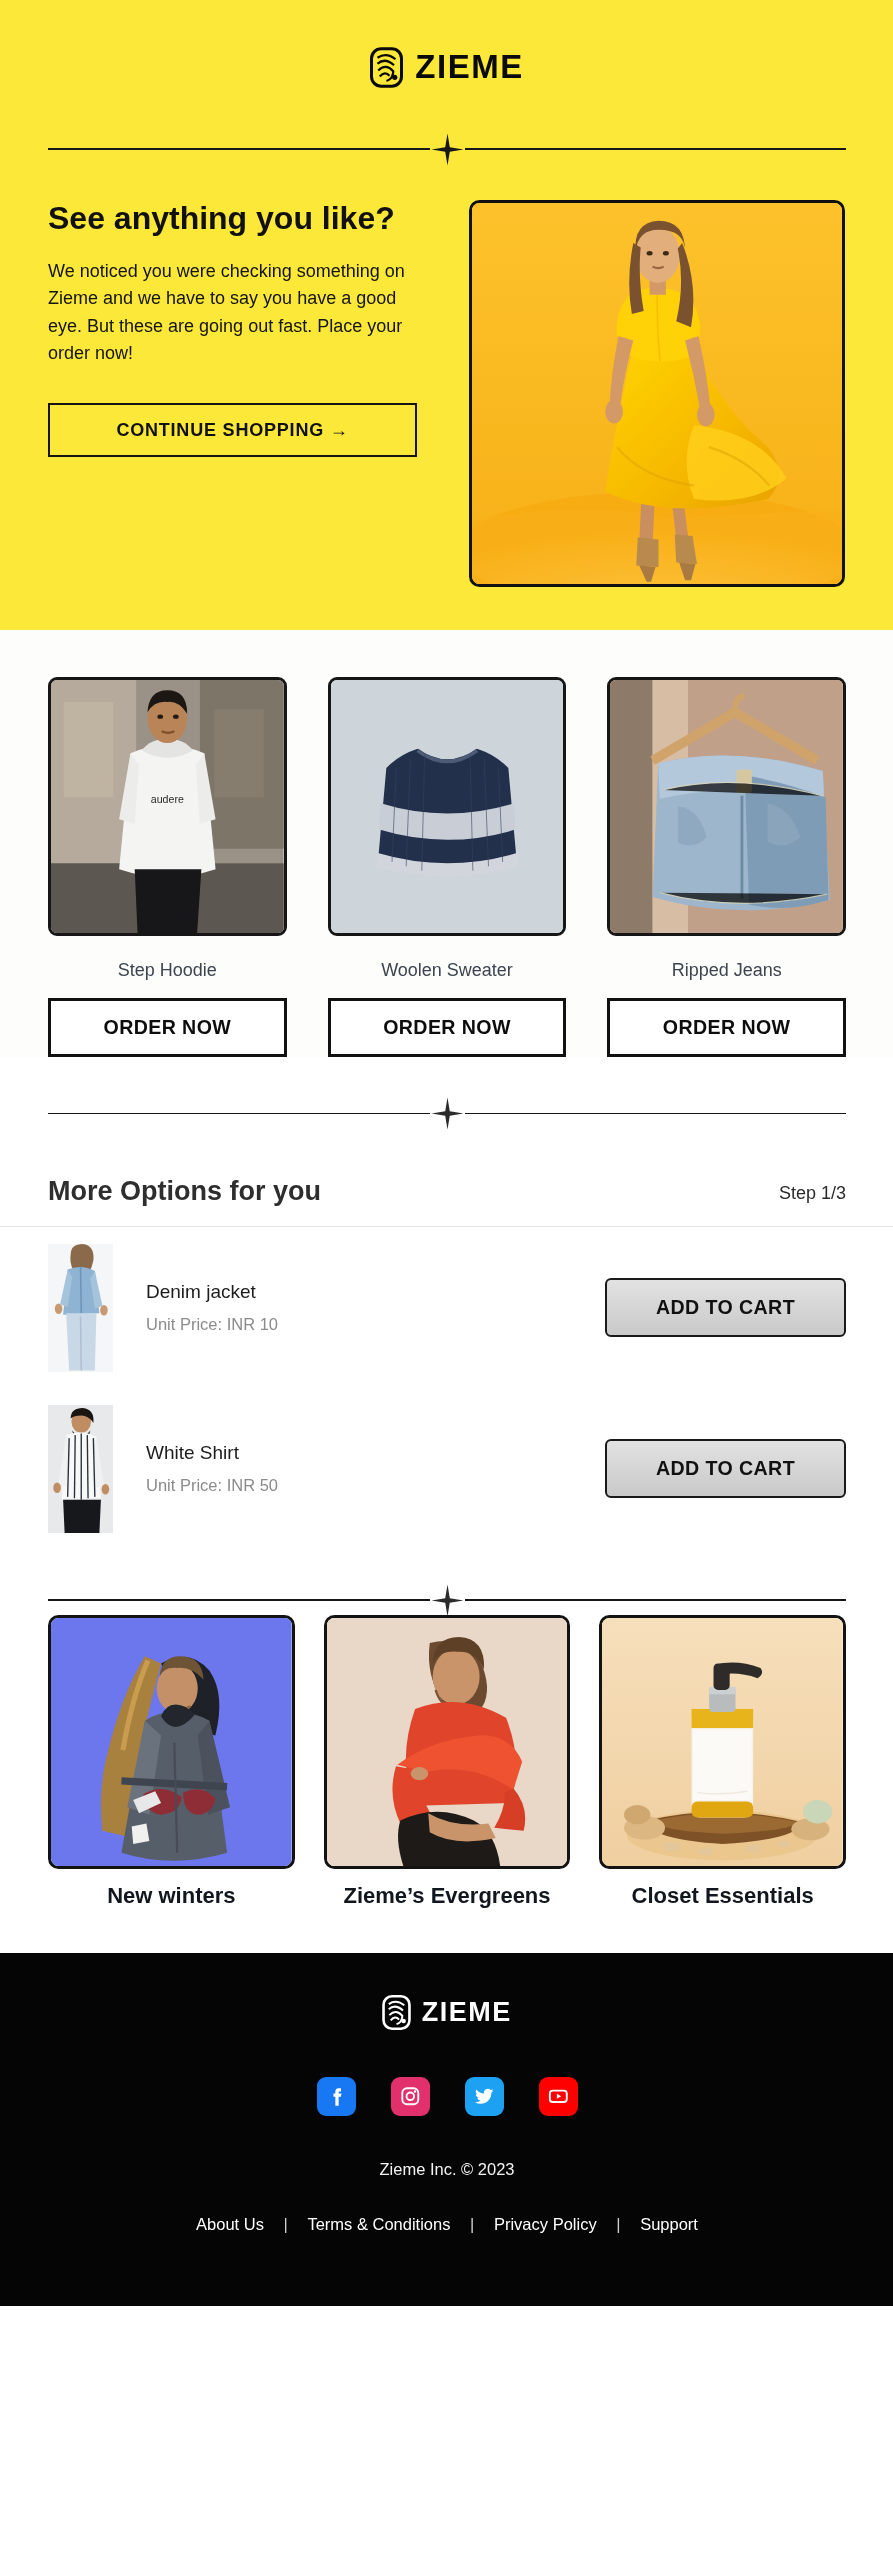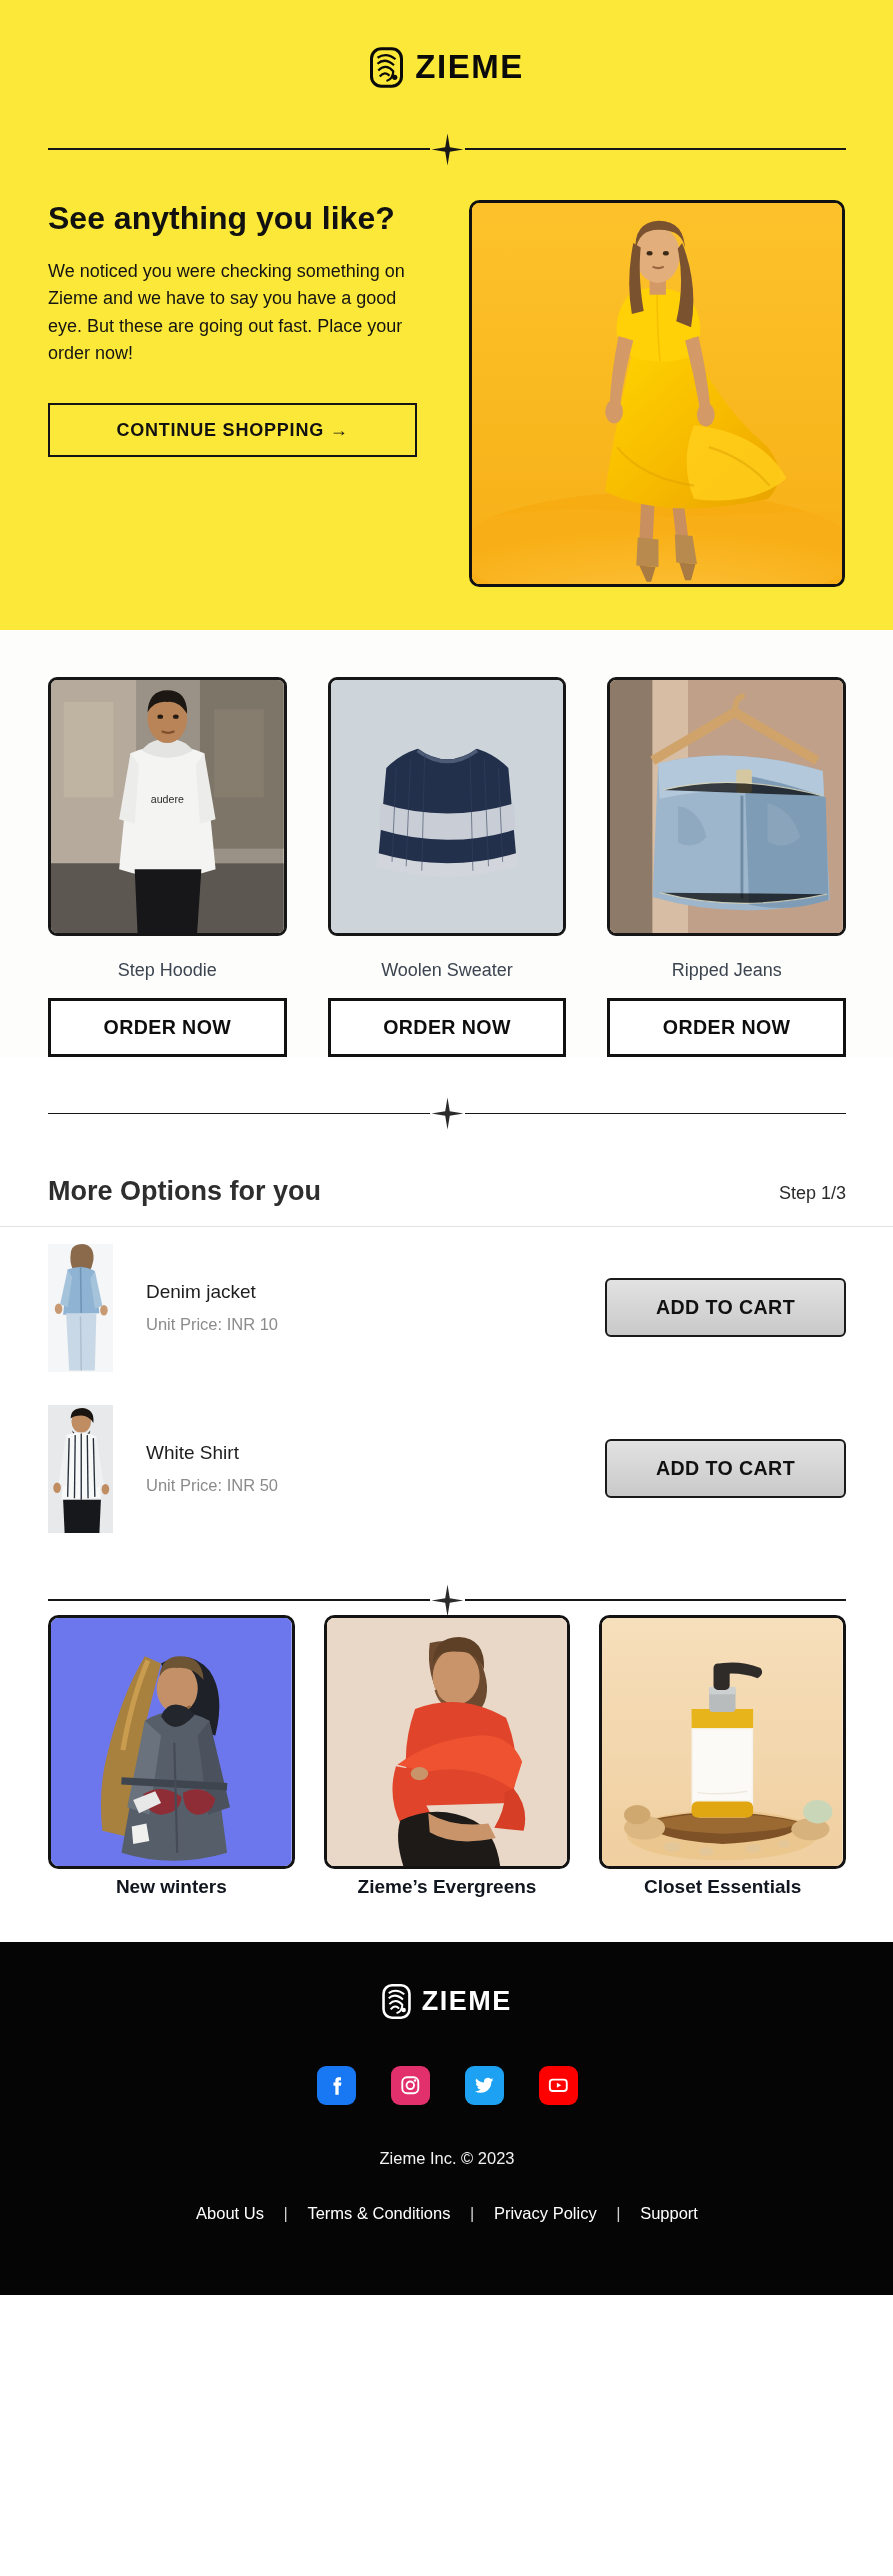--- a/index.html
+++ b/index.html
@@ -128,22 +128,22 @@
   }
   .explore {
     padding:0 48px; display:flex; gap:29px;
   }
   .ecard { width:247px; }
   .ecard-img {
     width:100%; height:254px;
     border:3px solid #131313; border-radius:10.5px; overflow:hidden;
   }
   .ecard-label {
-    text-align:center; font-size:19px; font-weight:bold;
-    color:#11161f; margin-top:7px;
+    text-align:center; font-size:22px; font-weight:bold;
+    color:#11161f; margin-top:14px;
   }
 
   
   .footer {
     margin-top:44px;
     background:#050505; color:#fff;
     padding:42px 48px 53px;
     text-align:center;
     height:353px;
   }

